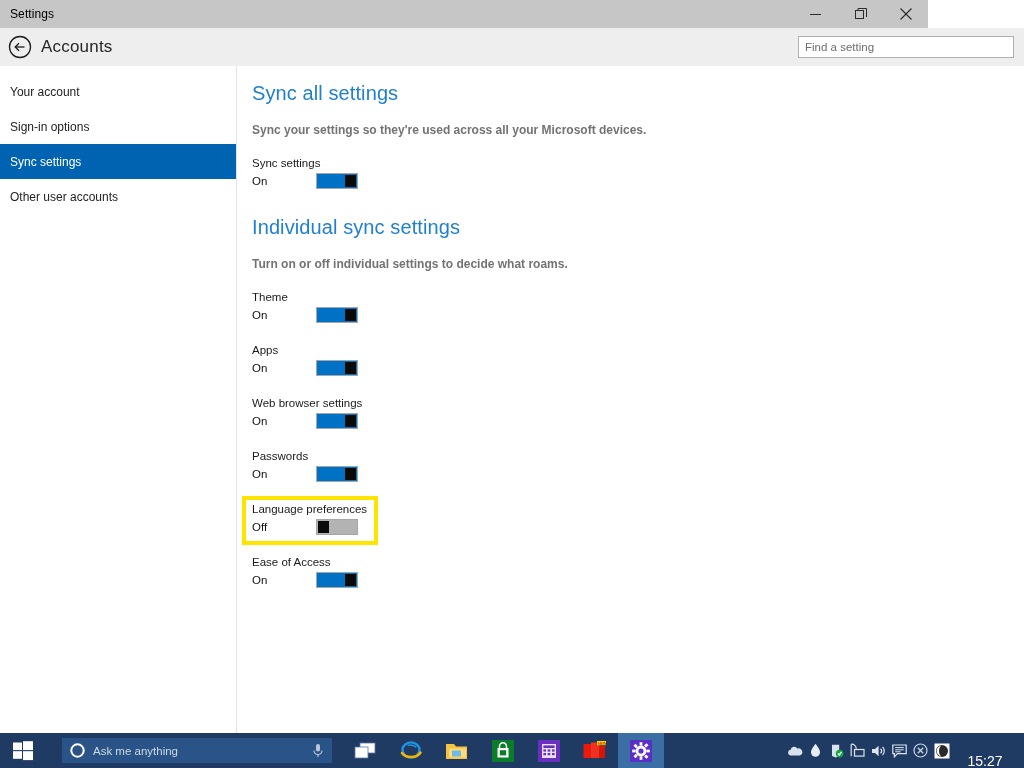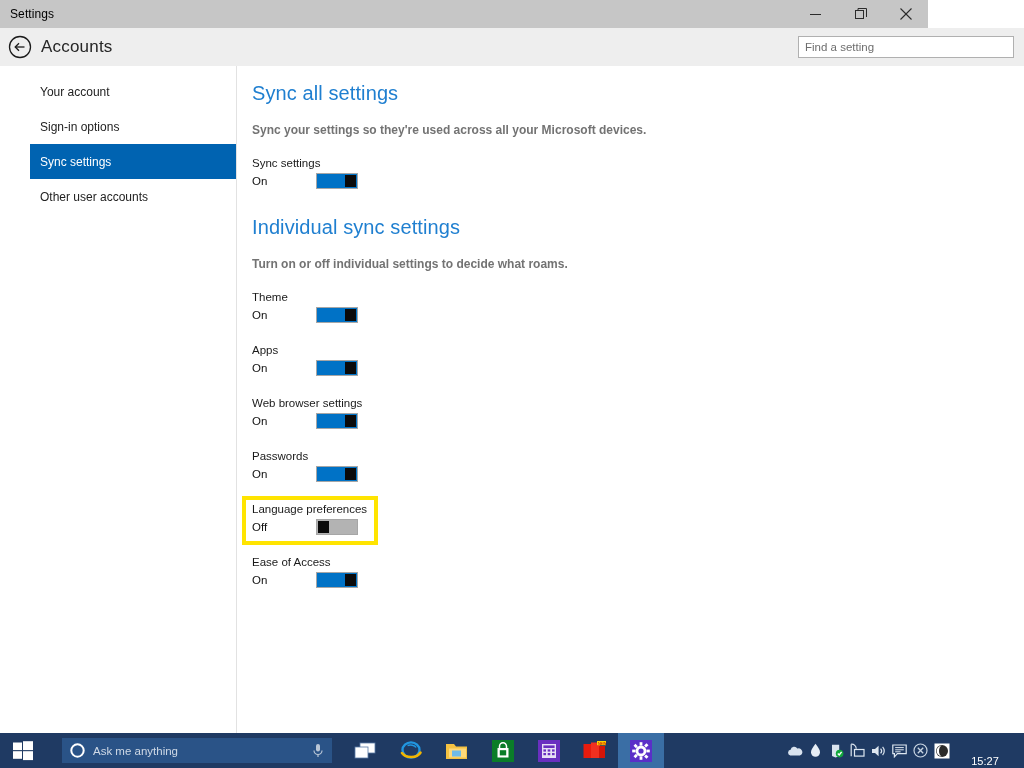--- a/index.html
+++ b/index.html
@@ -70,21 +70,20 @@
     position: absolute; top: 66px; left: 0;
     width: 1024px; height: 667px;
     background: #ffffff;
   }
   .sidebar {
     position: absolute; top: 0; left: 0;
     width: 237px; height: 667px;
     background: #ffffff;
     border-right: 1px solid #e2e2e2;
     padding-top: 8px;
-    padding-left: 30px;
   }
   .nav-item {
     height: 35px;
     display: flex; align-items: center;
     padding-left: 10px;
     font-size: 12px; color: #222222;
     user-select: none;
   }
   .nav-item.selected {
     background: #0063b1; color: #ffffff;
@@ -177,21 +176,21 @@
   }
   .tray-icon {
     width: 21px; height: 35px;
     display: flex; align-items: center; justify-content: center;
   }
   .clock {
     width: 72px; text-align: center;
     color: #ffffff; line-height: 12px;
     padding-right: 6px;
   }
-  .clock .t { font-size: 11px; display:block;margin-top:38px; }
+  .clock .t { font-size: 14px; display:block;margin-top:38px; }
   .clock .d { font-size: 11px; display:block; margin-top: 6px; }
 </style>
 </head>
 <body>
 
 <div id="app">
 
   <div class="titlebar">
     <span class="titlebar-text">Settings</span>
     <div class="titlebar-spacer"></div>

